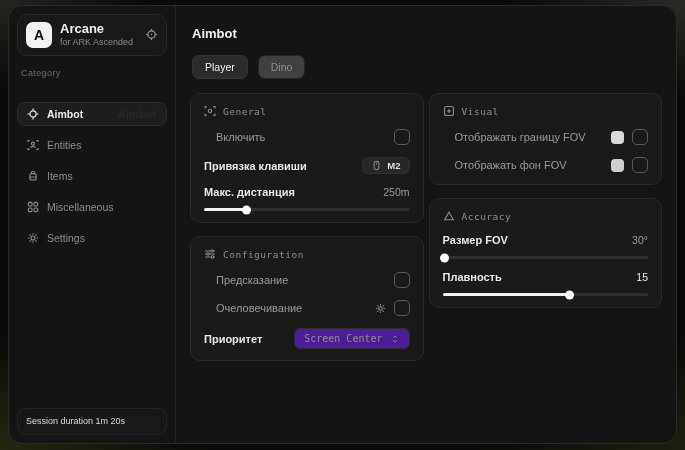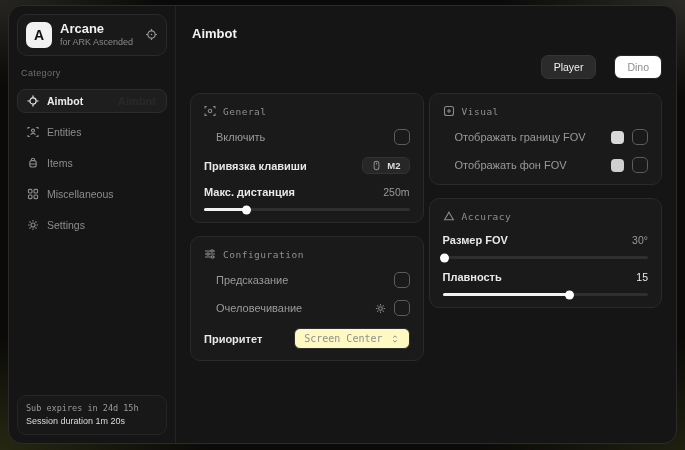--- a/index.html
+++ b/index.html
@@ -24,59 +24,59 @@
     display:flex; flex-direction:column; padding:8px; }
   .brand { display:flex; align-items:center; gap:8px; background:#191919;
     border:1px solid #2a2a2a; border-radius:10px; padding:6px 8px; }
   .logo { width:26px; height:26px; border-radius:7px; background:#f2f2f2;
     color:#111; font-weight:bold; font-size:14px; display:flex;
     align-items:center; justify-content:center; }
   .brand-text { flex:1; line-height:1.25; }
   .brand-name { font-size:13px; font-weight:bold; color:#f0f0f0; }
   .brand-sub { font-size:9px; color:#8a8a8a; }
   .brand-target { color:#9a9a9a; display:flex; }
-  .cat-label { font-size:9px; color:#6f6f6f; letter-spacing:.4px; margin:12px 4px 11px; }
+  .cat-label { font-size:9px; color:#6f6f6f; letter-spacing:.4px; margin:12px 4px 24px; }
   .nav { display:flex; flex-direction:column; gap:7px; }
   .nav-item { display:flex; align-items:center; gap:8px; padding:5px 8px;
     border-radius:8px; color:#8d8d8d; font-size:10.5px; position:relative;
     border:1px solid transparent; cursor:pointer; }
   .nav-item.active { background:#1e1e1e; border-color:#2c2c2c; color:#ededed; font-weight:bold; }
   .nicon { display:flex; width:13px; justify-content:center; }
   .ghost { position:absolute; right:10px; font-size:11px; font-weight:bold;
     color:rgba(255,255,255,0.05); filter:blur(.6px); }
   .side-footer { margin-top:auto; background:#181818; border:1px solid #262626;
     border-radius:9px; padding:6px 8px; line-height:1.5; }
   .sf1 { font-family:"DejaVu Sans Mono", monospace; font-size:8.5px; color:#9a9a9a; }
   .sf2 { font-size:9px; font-weight:normal; color:#dcdcdc; }
   
   .main { flex:1; padding:12px 14px; display:flex; flex-direction:column; }
   .page-title { font-size:13px; font-weight:bold; color:#f2f2f2; margin:8px 0 0 2px; }
-  .tabs { display:flex; gap:18px; margin:14px 0 0 2px;justify-content:flex-end; }
-  .tab { font-size:10.5px; padding:5px 12px; border-radius:7px; background:#ffffff;
+  .tabs { display:flex; gap:10px; margin:14px 0 0 2px; }
+  .tab { font-size:10.5px; padding:5px 12px; border-radius:7px; background:#404040;
     color:#8f8f8f; border:1px solid #262626; cursor:pointer; }
   .tab.active { background:#2b2b2b; color:#f0f0f0; border-color:#353535; }
   .grid { display:grid; grid-template-columns:1fr 1fr; gap:5px; margin-top:14px; align-items:start; }
   .col { display:flex; flex-direction:column; gap:13px; }
   .card { background:#1a1a1a; border:1px solid #2a2a2a; border-radius:10px; padding:11px 13px; }
   .card-head { display:flex; align-items:center; gap:7px; color:#8f8f8f;
     font-family:"DejaVu Sans Mono", monospace; font-size:9.5px; letter-spacing:.5px; }
   .row { display:flex; align-items:center; justify-content:space-between;
     margin-top:12px; font-size:11px; }
   .lab-dim { color:#9a9a9a;margin-left:12px; }
   .lab-lit { color:#e8e8e8; font-weight:bold; }
   .val-dim { color:#9a9a9a; font-size:10.5px; }
   .val-lit { color:#ececec; font-size:10.5px;margin-left:23px; }
   .checkbox { width:16px; height:16px; border:1.5px solid #5c5c5c; border-radius:5px;
     background:transparent; cursor:pointer; flex:0 0 auto; }
   .right-group { display:flex; align-items:center; gap:8px; }
   .swatch { width:13px; height:13px; border-radius:4px; cursor:pointer; }
   .keybind { display:flex; align-items:center; gap:5px; background:#272727;
     border:1px solid #323232; border-radius:6px; padding:2px 8px; color:#dcdcdc;
     font-size:9.5px; font-weight:bold; cursor:pointer; }
-  .select { display:flex; align-items:center; gap:7px; background:#fef9c3;
+  .select { display:flex; align-items:center; gap:7px; background:#4c1d95;
     border:1px solid #2e2e2e; border-radius:6px; padding:4px 9px; color:#8f8f8f;
     font-size:10px; font-family:"DejaVu Sans Mono", monospace; cursor:pointer; }
   .slider { position:relative; height:3px; border-radius:2px; background:#2f2f2f;
     margin-top:10px; cursor:pointer; }
   .fill { position:relative; height:3px; border-radius:2px; background:#f2f2f2; }
   .handle { position:absolute; right:-4px; top:50%; transform:translateY(-50%);
     width:9px; height:9px; border-radius:50%; background:#ffffff; cursor:pointer; }
   .icon-dim { color:#8a8a8a; display:flex; }
   svg { display:block; }
 </style>
@@ -149,21 +149,20 @@
           <svg width="12" height="12" viewBox="0 0 12 12" fill="none" stroke="currentColor" stroke-width="1.1">
             <circle cx="6" cy="6" r="2"></circle>
             <path d="M6 1v1.6M6 9.4V11M1 6h1.6M9.4 6H11M2.5 2.5l1.1 1.1M8.4 8.4l1.1 1.1M9.5 2.5L8.4 3.6M3.6 8.4L2.5 9.5"></path>
           </svg>
         </span>
         <span>Settings</span>
       </div>
     </div>
 
     <div class="side-footer">
-      <div class="sf1">Sub expires in 24d 15h</div>
       <div class="sf2">Session duration 1m 20s</div>
     </div>
   </div>
 
   <div class="main">
     <div class="page-title">Aimbot</div>
 
     <div class="tabs">
       <div class="tab active">Player</div>
       <div class="tab">Dino</div>

